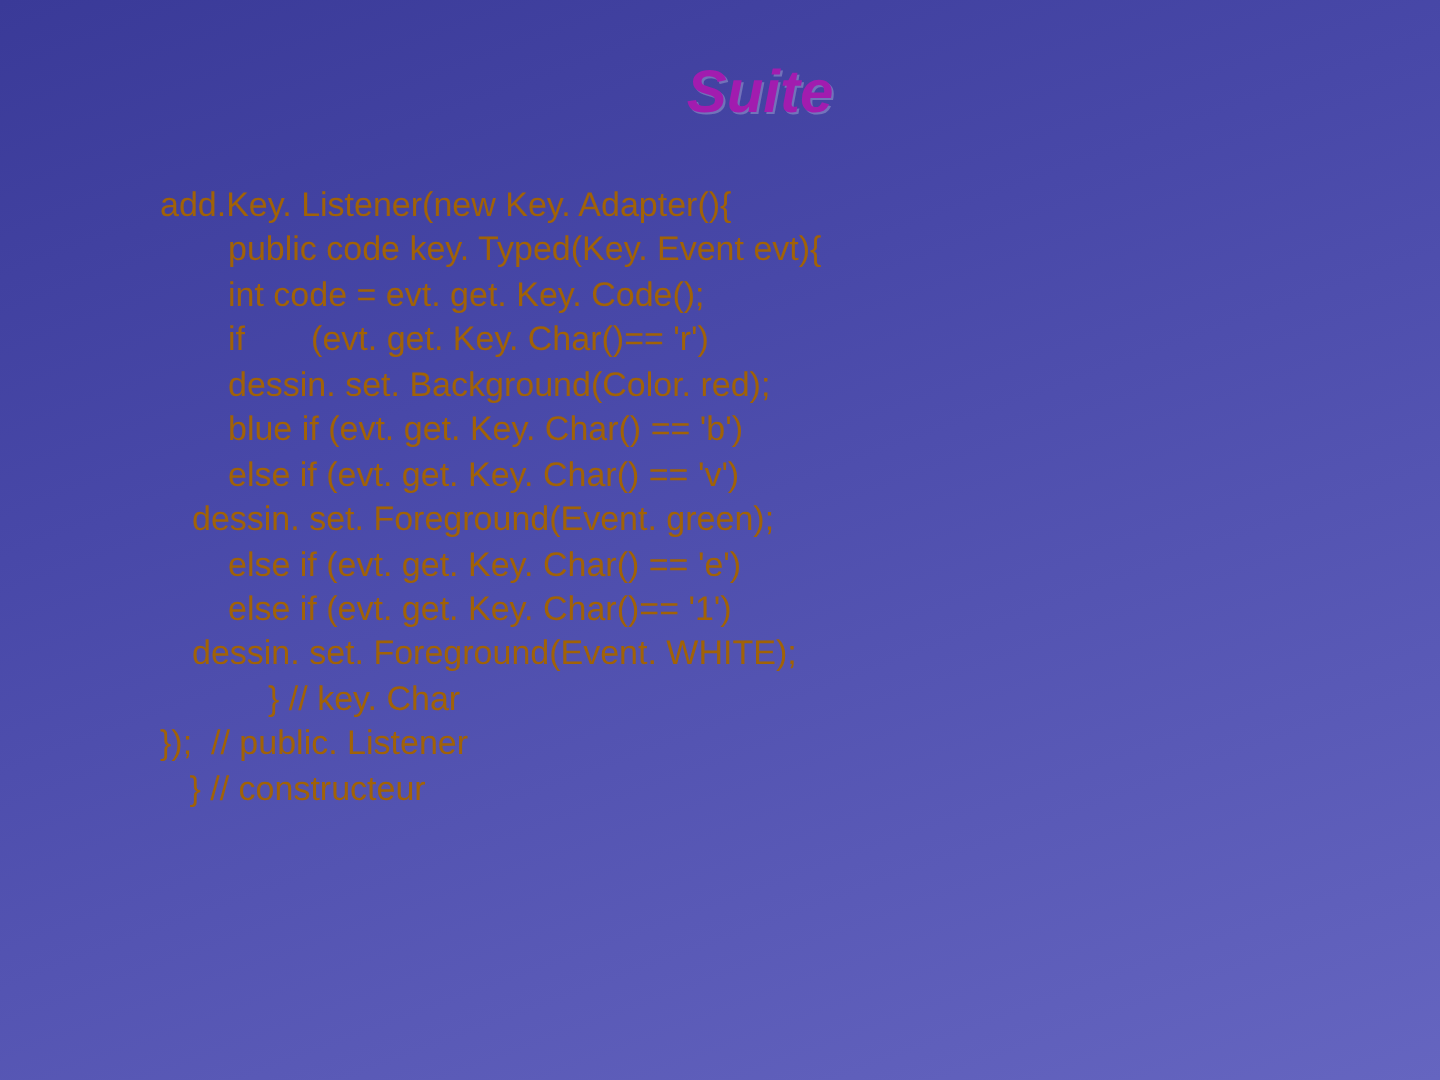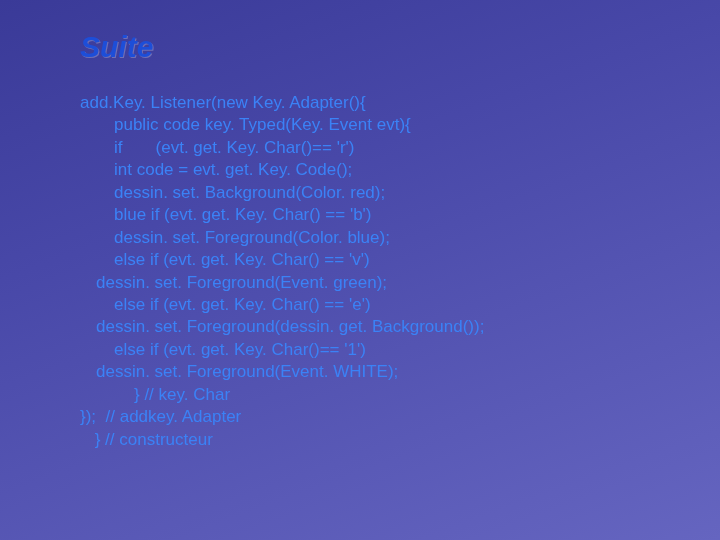--- a/index.html
+++ b/index.html
@@ -5,47 +5,45 @@
 html,body{margin:0;padding:0}
 body{
   width:720px;height:540px;
   background:linear-gradient(160deg,#3a3a98 0%,#4848a8 35%,#6565c0 100%);
   font-family:Verdana,Geneva,sans-serif;
   overflow:hidden;
 }
 .slide{box-sizing:border-box;padding:30px 40px 0 80px;color:#1a2666}
 .title{
   font-size:30px;font-style:italic;font-weight:bold;
-  margin:0 0 28px 0;
-  color:#1d4ed8;
+  text-align:center;margin:0 0 28px 0;
+  color:#a21caf;
   text-shadow:1px 1px 0 rgba(255,255,255,.25);
 }
-.code{font-size:17px;line-height:1.32;color:#3b82f6}
+.code{font-size:17px;line-height:1.32;color:#a16207}
 .code div{white-space:pre}
 .i1{padding-left:34px}
 .i2{padding-left:16px}
 .i3{padding-left:54px}
 .i4{padding-left:10px}
 </style>
 </head>
 <body>
 
 <div class="slide">
   <h1 class="title">Suite</h1>
   <div class="code">
     <div>add.Key. Listener(new Key. Adapter(){</div>
     <div class="i1">public code key. Typed(Key. Event evt){</div>
+    <div class="i1">int code = evt. get. Key. Code();</div>
     <div class="i1">if       (evt. get. Key. Char()== 'r')</div>
-    <div class="i1">int code = evt. get. Key. Code();</div>
     <div class="i1">dessin. set. Background(Color. red);</div>
     <div class="i1">blue if (evt. get. Key. Char() == 'b')</div>
-    <div class="i1">dessin. set. Foreground(Color. blue);</div>
     <div class="i1">else if (evt. get. Key. Char() == 'v')</div>
     <div class="i2">dessin. set. Foreground(Event. green);</div>
     <div class="i1">else if (evt. get. Key. Char() == 'e')</div>
-    <div class="i2">dessin. set. Foreground(dessin. get. Background());</div>
     <div class="i1">else if (evt. get. Key. Char()== '1')</div>
     <div class="i2">dessin. set. Foreground(Event. WHITE);</div>
     <div class="i3">} // key. Char</div>
-    <div>});  // addkey. Adapter</div>
+    <div>});  // public. Listener</div>
     <div class="i4"> } // constructeur</div>
   </div>
 </div>
 
 </body></html>

